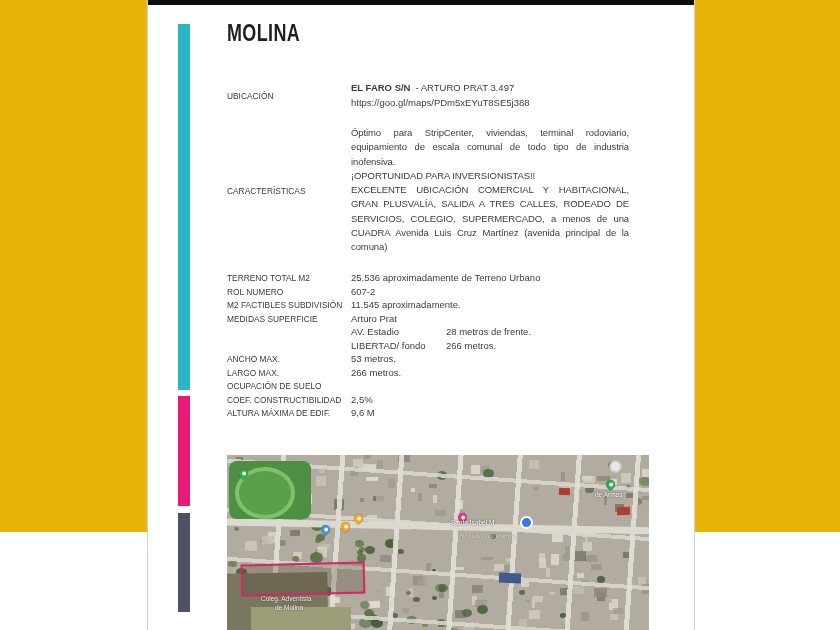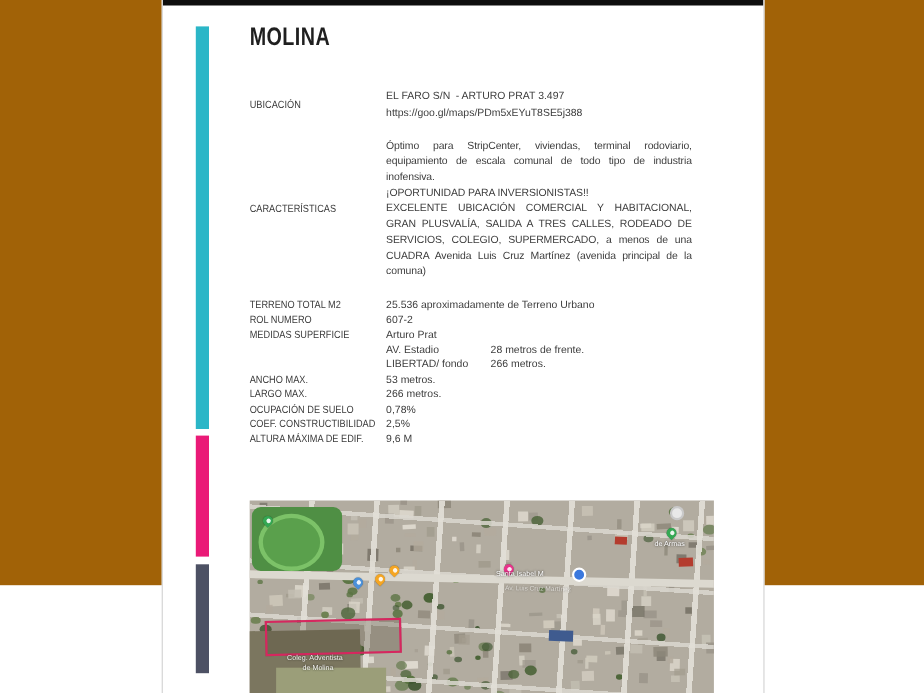--- a/index.html
+++ b/index.html
@@ -1,17 +1,17 @@
 <!DOCTYPE html>
 <html><head>
 <meta charset="utf-8">
 <style>
   html,body{margin:0;padding:0;background:#ffffff;}
   body{width:840px;height:630px;overflow:hidden;font-family:"Liberation Sans",sans-serif;-webkit-font-smoothing:antialiased;}
-  .stage{position:relative;width:840px;height:532px;background:#a16207;}
+  .stage{position:relative;width:840px;height:532px;background:#eab308;}
 
   
   .page{position:absolute;left:147px;top:0;width:546px;height:630px;background:#ffffff;
         border-left:1px solid #d2d2d2;border-right:1px solid #d2d2d2;overflow:hidden;}
   .topbar{position:absolute;left:0;top:0;width:100%;height:5px;background:#0e0e0e;}
 
   
   .bar{position:absolute;left:30px;width:12px;}
   .bar-cyan{top:24px;height:366px;}
   .bar-pink{top:396px;height:110px;}
@@ -20,21 +20,21 @@
   
   .content{position:absolute;left:79px;top:0;width:430px;color:#3d3d3d;font-size:9.5px;line-height:13.5px;}
   .doc-title{position:absolute;top:27px;left:0;font-size:23px;font-weight:bold;color:#1f1f1f;
              transform:scaleX(.78);transform-origin:left top;letter-spacing:.5px;white-space:nowrap;}
 
   .field-row{position:absolute;left:0;display:flex;align-items:center;}
   .lbl{width:124px;flex:0 0 124px;color:#3a3a3a;transform:scaleX(.88);transform-origin:left top;white-space:nowrap;}
   .val{flex:1;}
   .row-ubicacion{top:80px;width:430px;line-height:15px;}
   .row-carac{top:126px;width:422px;}
-  .bold{font-weight:normal;}
+  .bold{font-weight:bold;}
   .dash-rest{margin-left:5px;}
   .maplink{color:#3d3d3d;text-decoration:none;}
 
   .para-col{width:278px;flex:0 0 278px;}
   .para-col p{margin:0;text-align:justify;line-height:14.3px;letter-spacing:-.1px;}
 
   .specs{position:absolute;top:271px;left:0;width:430px;}
   .spec-row{display:flex;height:13.5px;line-height:13.5px;white-space:nowrap;}
   .subname{width:95px;flex:0 0 95px;}
 
@@ -107,20 +107,24 @@
 
       <div class="specs">
         <div class="spec-row">
           <div class="lbl">TERRENO TOTAL M2</div>
           <div class="val">25.536 aproximadamente de Terreno Urbano</div>
         </div>
         <div class="spec-row">
           <div class="lbl">ROL NUMERO</div>
           <div class="val">607-2</div>
         </div>
+        <div class="spec-row">
+          <div class="lbl">M2 FACTIBLES SUBDIVISIÓN</div>
+          <div class="val">11.545 aproximadamente.</div>
+        </div>
 
         <div class="spec-row">
           <div class="lbl">MEDIDAS SUPERFICIE</div>
           <div class="val subname">Arturo Prat</div>
         </div>
         <div class="spec-row">
           <div class="lbl"></div>
           <div class="val subname">AV.  Estadio</div>
           <div class="val">28 metros de frente.</div>
         </div>
@@ -133,21 +137,20 @@
         <div class="spec-row">
           <div class="lbl">ANCHO MAX.</div>
           <div class="val">53 metros.</div>
         </div>
         <div class="spec-row">
           <div class="lbl">LARGO MAX.</div>
           <div class="val">266 metros.</div>
         </div>
         <div class="spec-row">
           <div class="lbl">OCUPACIÓN DE SUELO</div>
-          <div class="val">0,78%</div>
         </div>
         <div class="spec-row">
           <div class="lbl">COEF. CONSTRUCTIBILIDAD</div>
           <div class="val">2,5%</div>
         </div>
         <div class="spec-row">
           <div class="lbl">ALTURA MÁXIMA DE EDIF.</div>
           <div class="val">9,6 M</div>
         </div>
       </div>

